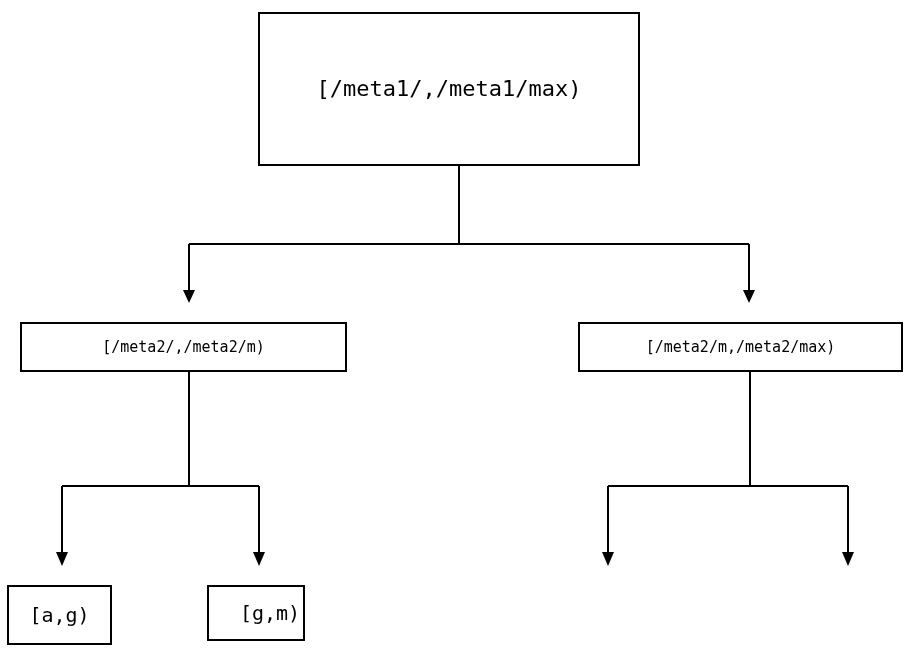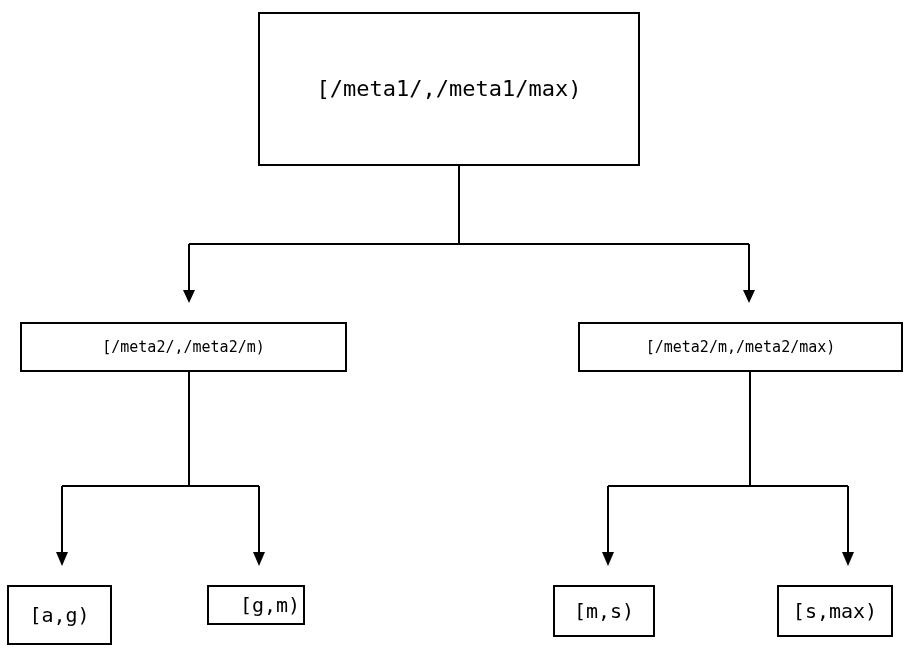--- a/index.html
+++ b/index.html
@@ -74,21 +74,21 @@
   #node-leaf-ag {
     left: 7px;
     top: 585px;
     width: 105px;
     height: 60px;
   }
   #node-leaf-gm {
     left: 207px;
     top: 585px;
     width: 98px;
-    height: 40px;
+    height: 56px;
     padding-left: 28px;
   }
   #node-leaf-ms {
     left: 553px;
     top: 585px;
     width: 102px;
     height: 52px;
   }
   #node-leaf-smax {
     left: 777px;
@@ -146,21 +146,15 @@
   </div>
 
   <div class="node-box" id="node-leaf-ag">
     <span class="node-label">[a,g)</span>
   </div>
 
   <div class="node-box" id="node-leaf-gm">
     <span class="node-label">[g,m)</span>
   </div>
 
-  <div class="node-box" id="node-leaf-ms">
-    <span class="node-label">[m,s)</span>
-  </div>
 
-  <div class="node-box" id="node-leaf-smax">
-    <span class="node-label">[s,max)</span>
-  </div>
 
 </div>
 
 </body></html>

